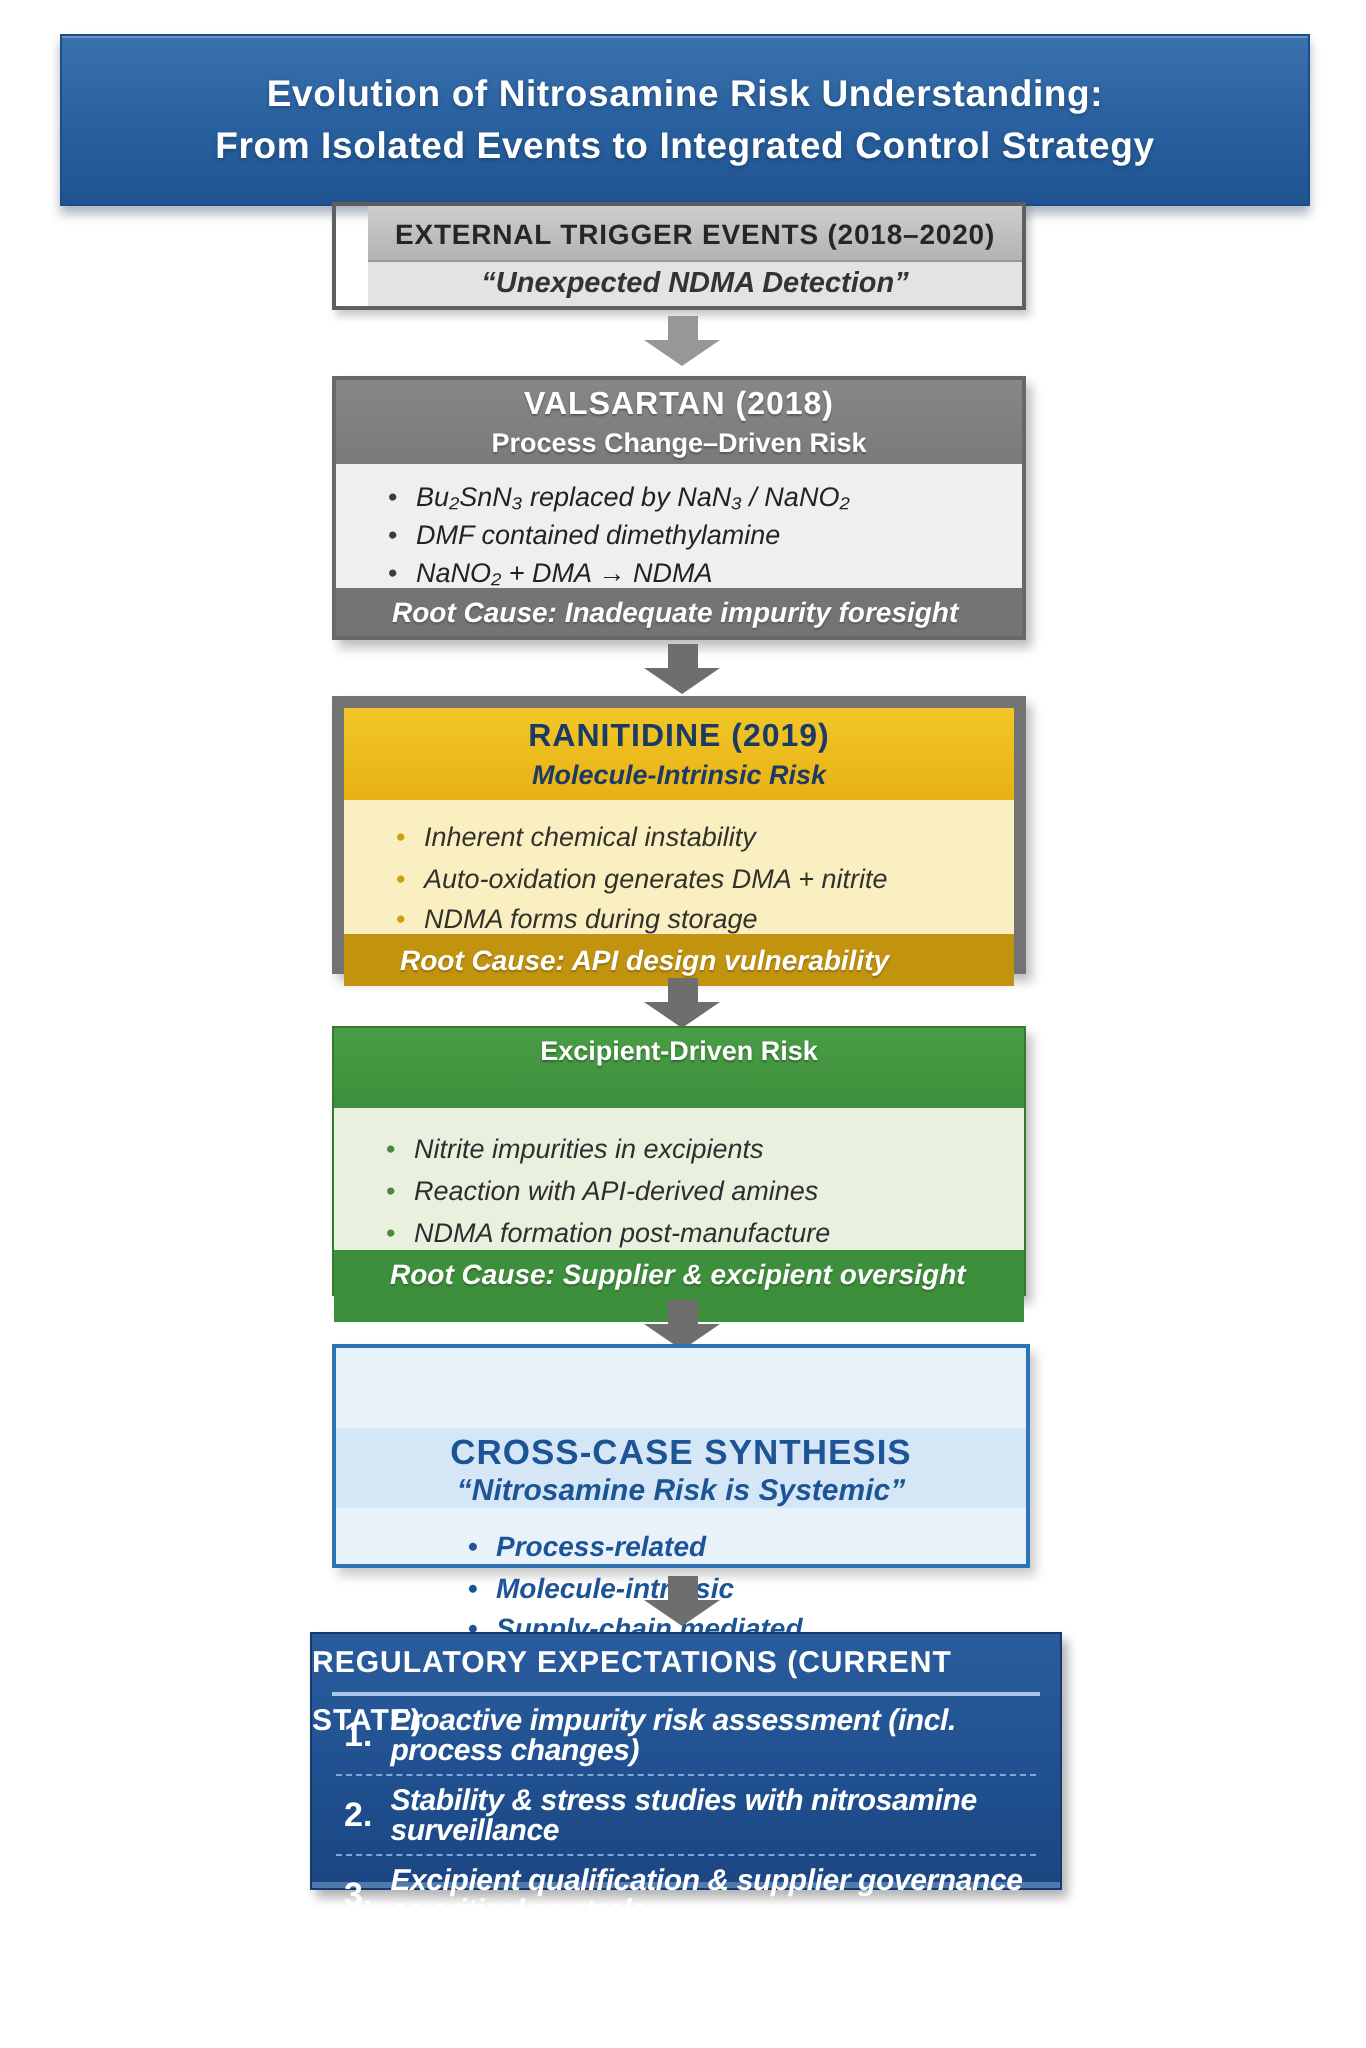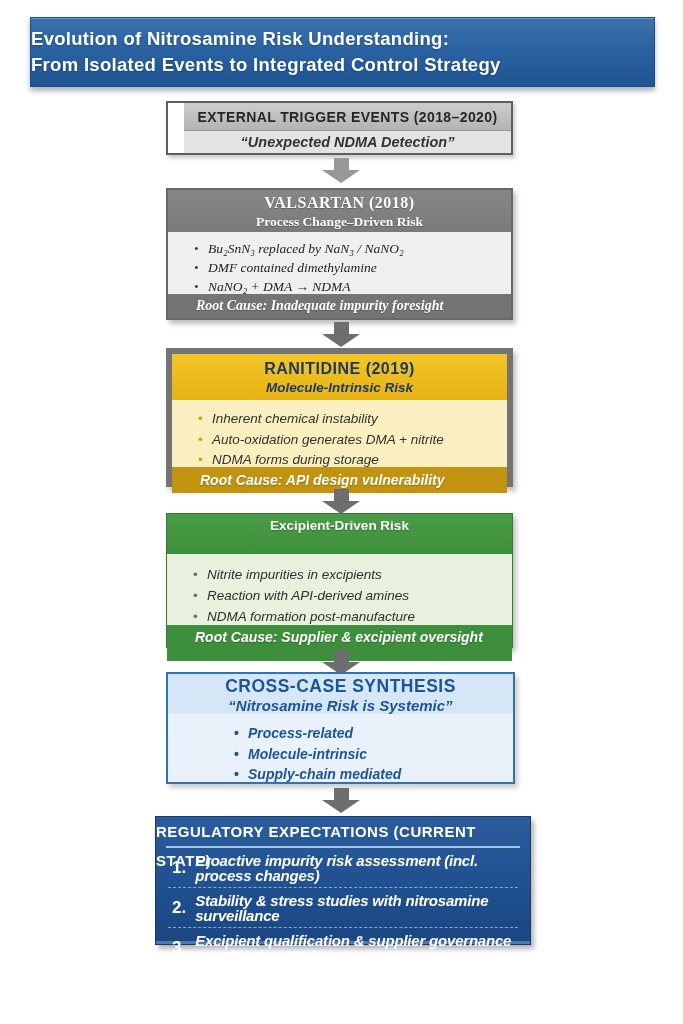--- a/index.html
+++ b/index.html
@@ -5,24 +5,24 @@
   * { box-sizing: border-box; margin: 0; padding: 0; }
   html, body { background: #ffffff; }
   body { font-family: "Liberation Sans", "DejaVu Sans", sans-serif; }
   .canvas {
     position: relative; width: 683px; height: 1024px;
     background: #ffffff; overflow: hidden; margin: 0 auto;
   }
 
   
   .banner {
-    position: absolute; left: 30px; top: 17px; width: 625px; height: 70px;
+    position: absolute; left: 30px; top: 17px; width: 625px; height: 86px;
     background: linear-gradient(180deg, #3a72ad 0%, #2b62a1 45%, #1e5492 100%);
     box-shadow: 0 4px 5px rgba(70, 90, 120, 0.45), inset 0 1px 0 rgba(255,255,255,0.25);
-    display: flex; flex-direction: column; justify-content: center; align-items: flex-start;
+    display: flex; flex-direction: column; justify-content: center; align-items: center;
     border: 1px solid #1c4d87;
   }
   .banner-line {
     color: #ffffff; font-weight: bold; font-size: 18.5px; line-height: 26px;
     letter-spacing: 0.3px; text-shadow: 0 1px 2px rgba(0,0,0,0.25); text-align: center;
   }
 
   
   .trigger-box {
     position: absolute; left: 166px; top: 101px; width: 347px; height: 54px;
@@ -64,21 +64,21 @@
   .case-bullets li {
     position: relative; font-size: 13.5px; font-style: italic; padding-left: 14px;
   }
   .case-bullets li::before { content: "•"; position: absolute; left: 0; font-style: normal; }
   .case-foot {
     color: #ffffff; font-weight: bold; font-style: italic; font-size: 14px;
     padding-left: 28px; text-shadow: 0 1px 1px rgba(0,0,0,0.25);
   }
 
   
-  .valsartan { top: 188px; height: 132px; border: 2px solid #686868; font-family: Liberation Serif, serif; }
+  .valsartan { top: 188px; height: 132px; border: 2px solid #686868; }
   .valsartan .case-head {
     height: 42px; padding-top: 3px; background: linear-gradient(180deg, #878787, var(--valsartan_dark, #7a7a7a));
     color: #ffffff; text-shadow: 0 1px 1px rgba(0,0,0,0.3);
   }
   .valsartan .case-bullets { height: 62px; background: var(--valsartan_light, #efefef); padding: 7px 10px 0 26px; }
   .valsartan .case-bullets li { color: #222222; line-height: 19px; }
   .valsartan .case-bullets li::before { color: #3c3c3c; }
   .valsartan .case-foot { height: 24px; line-height: 24px; background: var(--valsartan_footer, #747474); }
 
   
@@ -105,21 +105,21 @@
   .metformin .case-foot { height: 36px; line-height: 24px; background: var(--metformin_green, #3e8f3b); }
 
   
   .synth-box {
     position: absolute; left: 166px; top: 672px; width: 349px; height: 112px;
     border: 2px solid var(--synthesis_border, #2e74b5);
     background: var(--synthesis_body_bg, #e9f2fb);
     box-shadow: 3px 4px 5px rgba(0,0,0,0.2);
   }
   .synth-head {
-    height: 40px; padding-top: 2px; background: var(--synthesis_header_bg, #d5e7f6); text-align: center;
+    height: 40px; padding-top: 2px; background: var(--synthesis_header_bg, #d5e7f6); text-align: center; margin-top: 40px;
   }
   .synth-title { color: var(--synthesis_text, #1d5496); font-weight: bold; font-size: 17.5px; letter-spacing: 0.5px; line-height: 21px; }
   .synth-subtitle { color: var(--synthesis_text, #1d5496); font-weight: bold; font-style: italic; font-size: 15px; line-height: 18px; }
   .synth-bullets { list-style: none; padding: 9px 0 0 66px; }
   .synth-bullets li {
     position: relative; color: var(--synthesis_text, #1d5496); font-weight: bold; font-style: italic;
     font-size: 14px; line-height: 20.5px; padding-left: 14px;
   }
   .synth-bullets li::before { content: "•"; position: absolute; left: 0; font-style: normal; }
 

